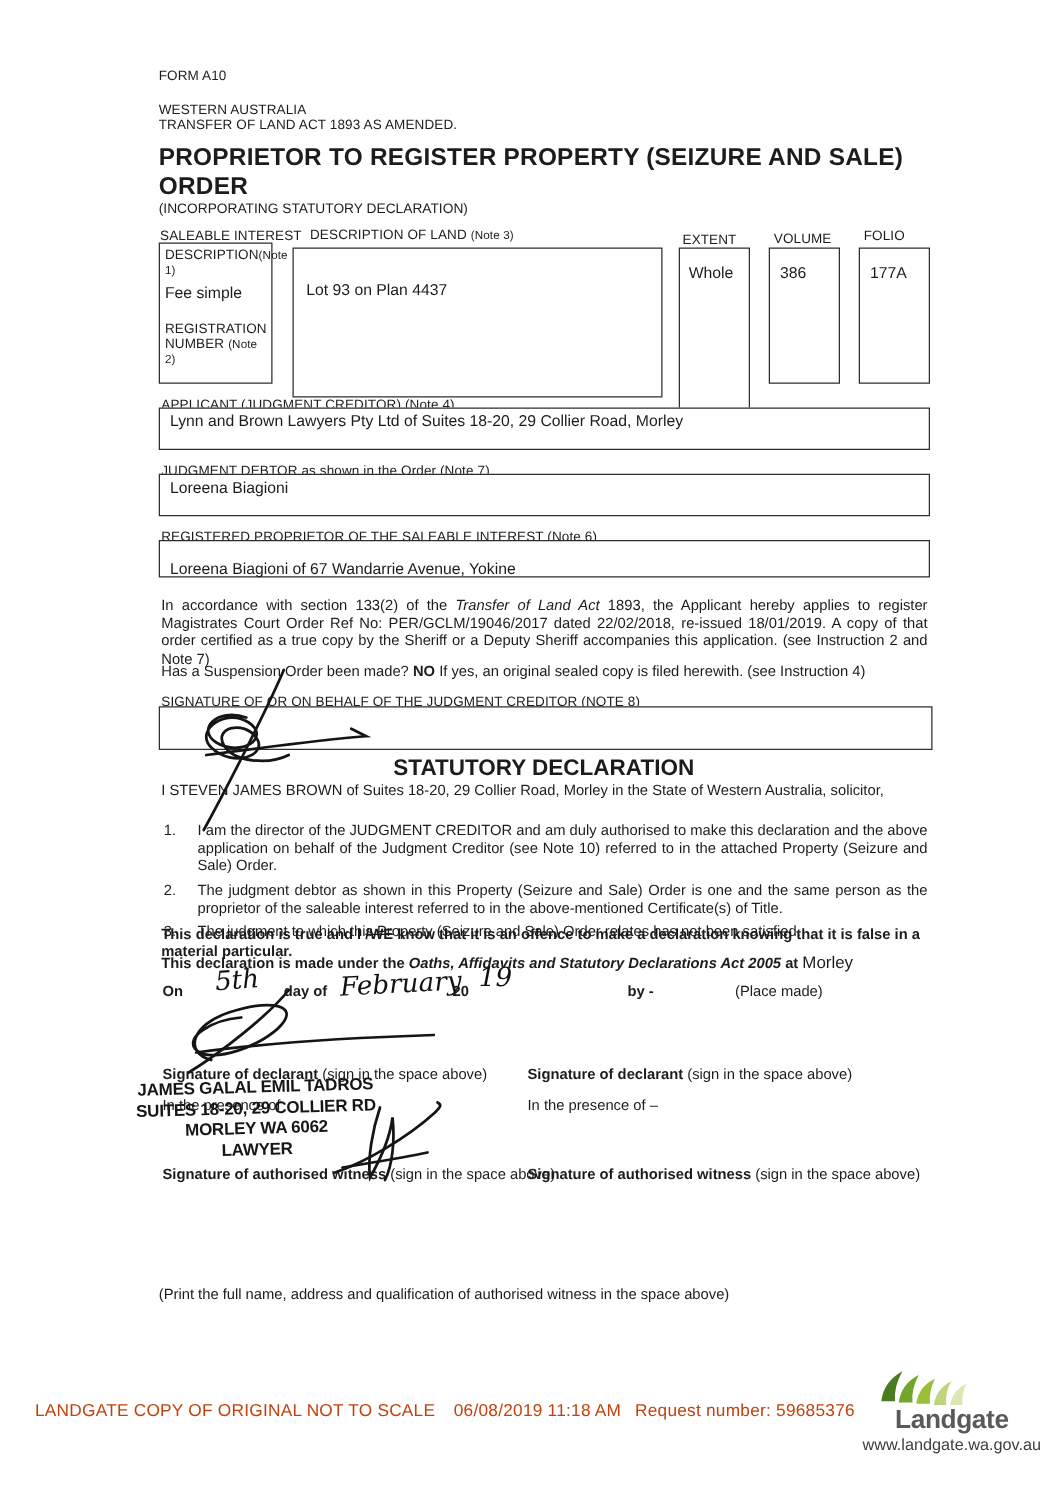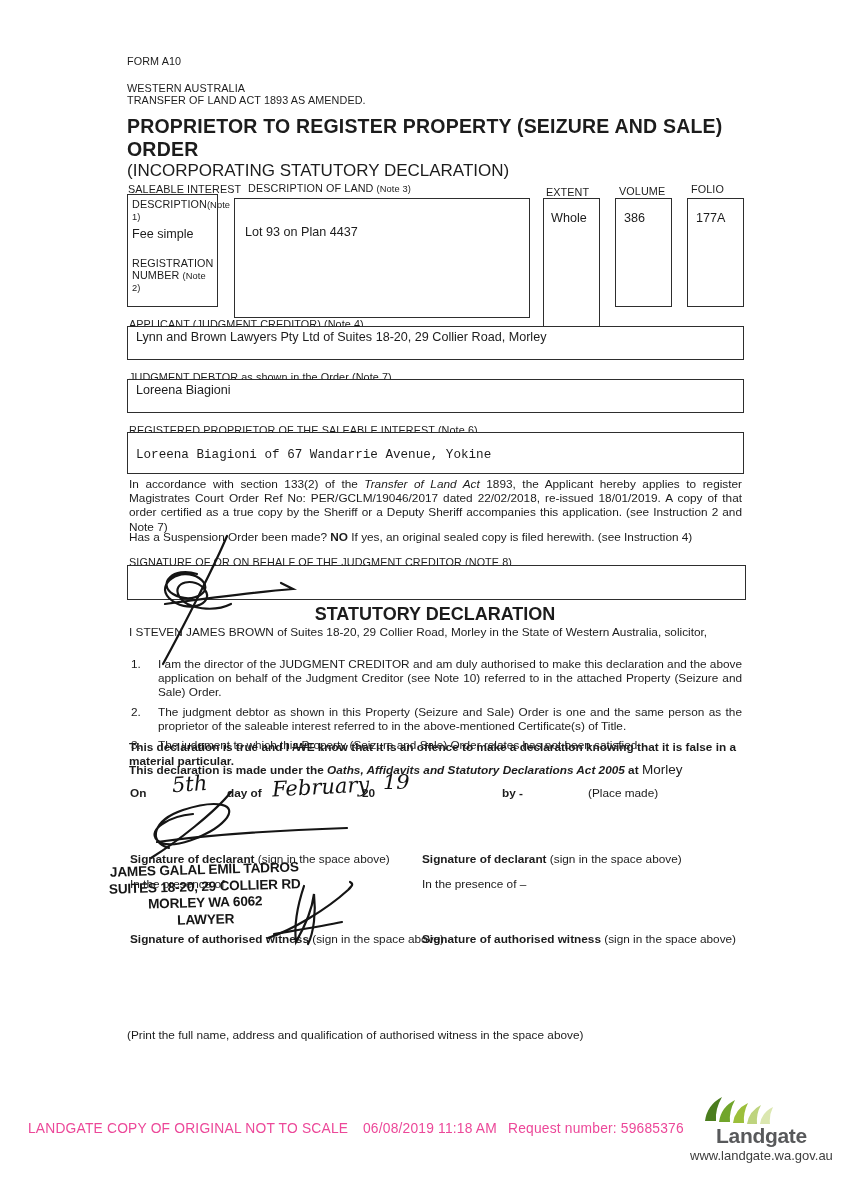--- a/index.html
+++ b/index.html
@@ -23,38 +23,38 @@
   .handwriting {
     font-family:"DejaVu Serif", serif; font-style:italic;
     font-size:21px; color:#111;
   }
   .sig-svg path { fill:none; stroke:#151515; stroke-width:2.2; stroke-linecap:round; }
   .stamp {
     width:240px; text-align:center; transform:rotate(-1.6deg);
     font-weight:bold; font-size:13.6px; line-height:16.5px; color:#161616;
     letter-spacing:-.2px; white-space:nowrap;
   }
-  .footer-txt { font-size:13.8px; color:#ec4899; letter-spacing:.2px; }
+  .footer-txt { font-size:13.8px; color:#c2410c; letter-spacing:.2px; }
   .wordmark { font-size:21px; font-weight:bold; color:#58595b; letter-spacing:-.3px; }
   .website { font-size:13px; color:#3d3d3d; }
   .li-row { display:flex; font-size:11.8px; line-height:14.2px; }
   .li-num { width:27px; flex:none; }
   .li-txt { flex:1; text-align:justify; }
 </style>
 </head>
 <body>
 
 <div class="page">
 
   <div class="abs lbl" style="left:127px; top:55px;">FORM A10</div>
   <div class="abs lbl" style="left:127px; top:82px;">WESTERN AUSTRALIA</div>
   <div class="abs lbl" style="left:127px; top:94px;">TRANSFER OF LAND ACT 1893 AS AMENDED.</div>
   <div class="abs title" style="left:127px; top:115px; width:620px;">PROPRIETOR TO REGISTER PROPERTY (SEIZURE AND SALE)</div>
   <div class="abs title" style="left:127px; top:138px;">ORDER</div>
-  <div class="abs" style="left:127px; top:161px; font-size:17px;">(INCORPORATING STATUTORY DECLARATION)</div>
+  <div class="abs" style="left:127px; top:161px; font-size:11px;">(INCORPORATING STATUTORY DECLARATION)</div>
 
   <div class="abs lbl" style="left:128px; top:183px;">SALEABLE INTEREST</div>
   <div class="abs lbl" style="left:248px; top:182px;">
     <span>DESCRIPTION OF LAND</span>
     <span class="small-note">(Note 3)</span>
   </div>
   <div class="abs lbl" style="left:546px; top:186px;">EXTENT</div>
   <div class="abs lbl" style="left:619px; top:185px;">VOLUME</div>
   <div class="abs lbl" style="left:691px; top:183px;">FOLIO</div>
 
@@ -87,21 +87,21 @@
   <div class="abs box" style="left:127px; top:326px; width:617px; height:34px; padding:3px 8px;">
     <div class="val">Lynn and Brown Lawyers Pty Ltd of Suites 18-20, 29 Collier Road, Morley</div>
   </div>
 
   <div class="abs lbl" style="left:129px; top:371px;">JUDGMENT DEBTOR as shown in the Order  (Note 7)</div>
   <div class="abs box" style="left:127px; top:379px; width:617px; height:34px; padding:3px 8px;">
     <div class="val">Loreena Biagioni</div>
   </div>
 
   <div class="abs lbl" style="left:129px; top:424px;">REGISTERED PROPRIETOR OF THE SALEABLE INTEREST  (Note 6)</div>
-  <div class="abs box" style="left:127px; top:432px; width:617px; height:42px; padding:15px 8px 3px;font-family:Liberation Mono, monospace;">
+  <div class="abs box" style="left:127px; top:432px; width:617px; height:30px; padding:15px 8px 3px;">
     <div class="val">Loreena Biagioni of 67 Wandarrie Avenue, Yokine</div>
   </div>
 
   <div class="abs para" style="left:129px; top:477px; width:613px;">
     <span>In accordance with section 133(2) of the </span><span class="italic">Transfer of Land Act</span><span> 1893, the Applicant hereby applies to register Magistrates Court Order Ref No: PER/GCLM/19046/2017 dated 22/02/2018, re-issued 18/01/2019. A copy of that order certified as a true copy by the Sheriff or a Deputy Sheriff accompanies this application. (see Instruction 2 and Note 7)</span>
   </div>
 
   <div class="abs para" style="left:129px; top:530px; width:613px; text-align:left;">
     <span>Has a Suspension Order been made? </span><span class="bold">NO</span><span> If yes, an original sealed copy is filed herewith. (see Instruction 4)</span>
   </div>

